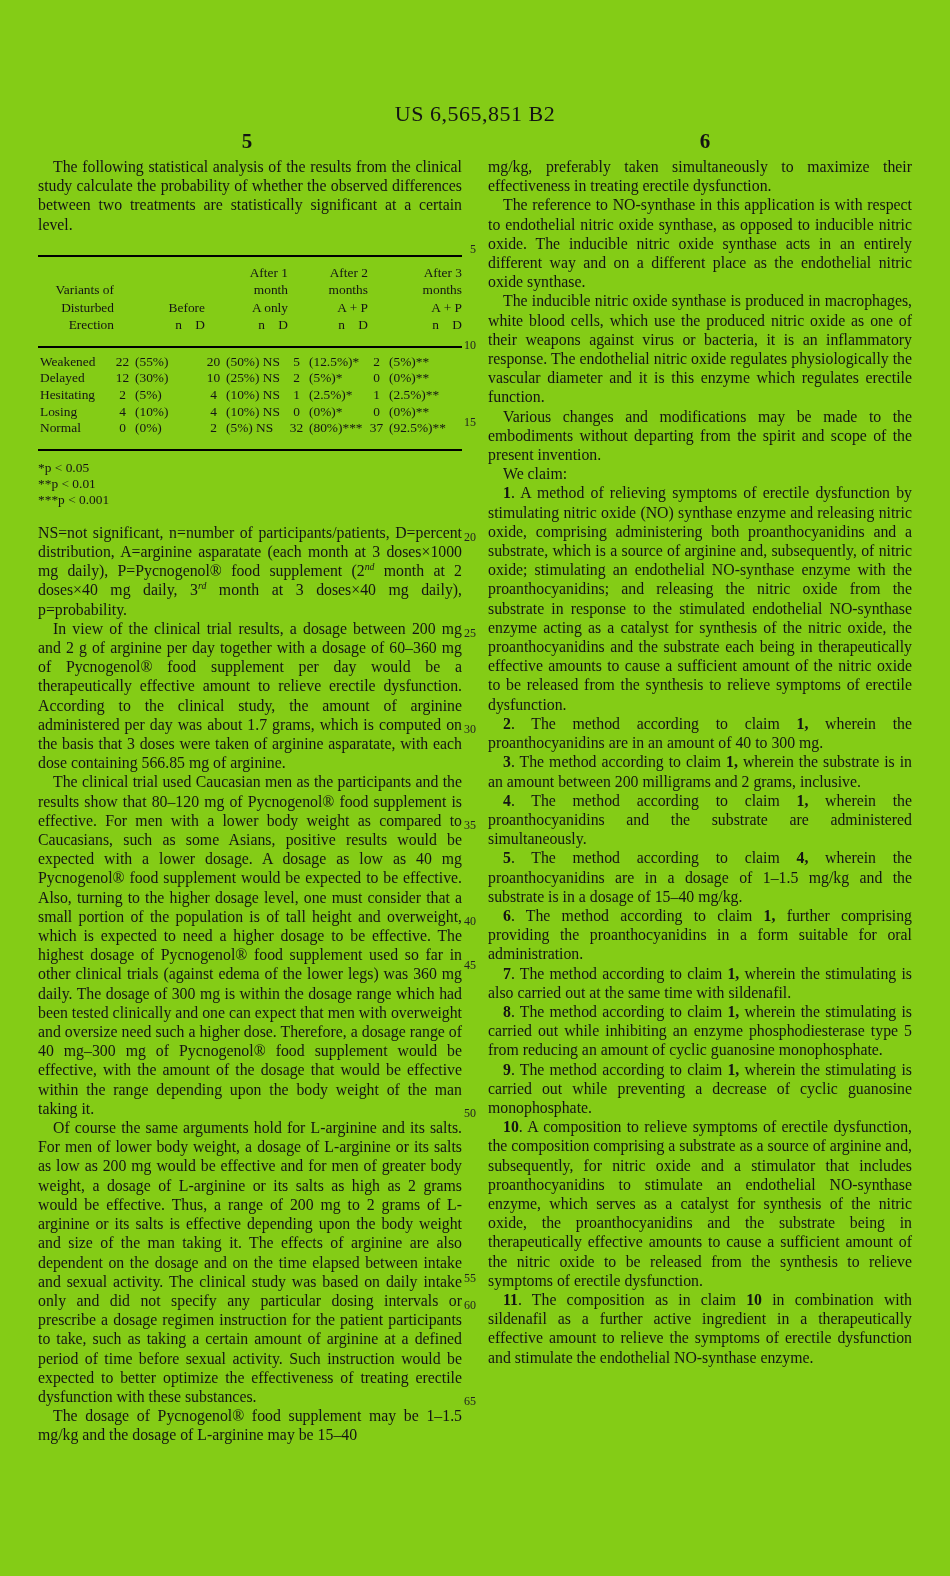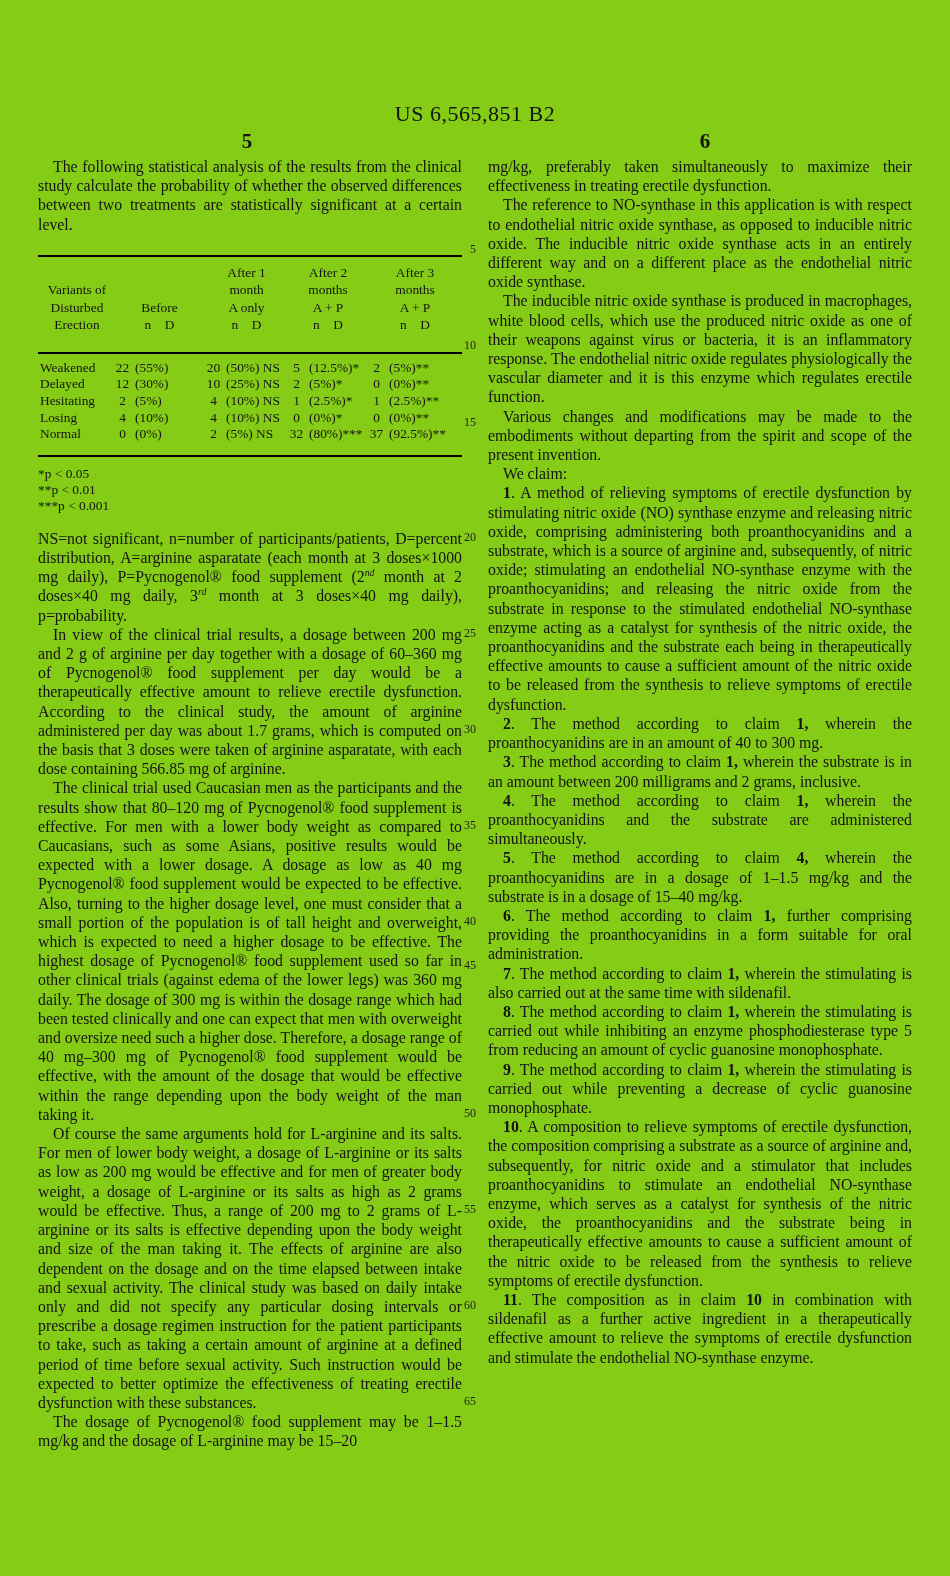--- a/index.html
+++ b/index.html
@@ -22,22 +22,22 @@
   .col-right { left:488px; }
   p.body-par { text-indent:15px; }
   p.no-indent { text-indent:0; }
 
   sup { font-size:0.62em; font-style:italic; vertical-align:super; line-height:0; }
 
   .tablewrap { margin:21px 0 9px 0; }
   table { width:100%; border-collapse:collapse; table-layout:fixed;
           border-top:2.5px solid #000; border-bottom:2.5px solid #000;
           font-size:13.4px; }
-  thead th { font-weight:normal; text-align:center; vertical-align:bottom;
-             white-space:pre-line; line-height:17.5px; padding:7px 0 18px 0;
+  thead th { font-weight:normal; text-align:right; vertical-align:bottom;
+             white-space:pre-line; line-height:17.5px; padding:7px 0 12px 0;
              border-bottom:2.5px solid #000; }
   tbody td { line-height:16.6px; padding:0; vertical-align:top; }
   tbody tr:first-child td { padding-top:6px; }
   tbody tr:last-child td { padding-bottom:12px; }
   td.c1, th.c1 { padding-left:2px; }
   .tn { display:inline-block; min-width:17px; text-align:center; }
   .trest { padding-left:4px; }
 
   .footnotes { font-size:13.4px; line-height:16px; text-align:left; }
   .abbrev { margin-top:15px; }
@@ -57,21 +57,21 @@
   <div class="gutter-num" style="top:243px">5</div>
   <div class="gutter-num" style="top:339px">10</div>
   <div class="gutter-num" style="top:416px">15</div>
   <div class="gutter-num" style="top:531px">20</div>
   <div class="gutter-num" style="top:627px">25</div>
   <div class="gutter-num" style="top:723px">30</div>
   <div class="gutter-num" style="top:819px">35</div>
   <div class="gutter-num" style="top:915px">40</div>
   <div class="gutter-num" style="top:959px">45</div>
   <div class="gutter-num" style="top:1107px">50</div>
-  <div class="gutter-num" style="top:1203px">55</div>
+  <div class="gutter-num" style="top:1272px">55</div>
   <div class="gutter-num" style="top:1299px">60</div>
   <div class="gutter-num" style="top:1395px">65</div>
 
   <div class="col col-left">
     <p class="body-par">The following statistical analysis of the results from the clinical study calculate the probability of whether the observed differences between two treatments are statistically significant at a certain level.</p>
 
     <div class="tablewrap">
       <table>
         <colgroup>
             <col style="width:76px">
@@ -144,21 +144,21 @@
     <div class="footnotes">
       <div>*p &lt; 0.05</div>
       <div>**p &lt; 0.01</div>
       <div>***p &lt; 0.001</div>
     </div>
 
     <p class="no-indent abbrev">NS=not significant, n=number of participants/patients, D=percent distribution, A=arginine asparatate (each month at 3 doses×1000 mg daily), P=Pycnogenol® food supplement (2<sup>nd</sup> month at 2 doses×40 mg daily, 3<sup>rd</sup> month at 3 doses×40 mg daily), p=probability.</p>
     <p class="body-par">In view of the clinical trial results, a dosage between 200 mg and 2 g of arginine per day together with a dosage of 60–360 mg of Pycnogenol® food supplement per day would be a therapeutically effective amount to relieve erectile dysfunction. According to the clinical study, the amount of arginine administered per day was about 1.7 grams, which is computed on the basis that 3 doses were taken of arginine asparatate, with each dose containing 566.85 mg of arginine.</p>
     <p class="body-par">The clinical trial used Caucasian men as the participants and the results show that 80–120 mg of Pycnogenol® food supplement is effective. For men with a lower body weight as compared to Caucasians, such as some Asians, positive results would be expected with a lower dosage. A dosage as low as 40 mg Pycnogenol® food supplement would be expected to be effective. Also, turning to the higher dosage level, one must consider that a small portion of the population is of tall height and overweight, which is expected to need a higher dosage to be effective. The highest dosage of Pycnogenol® food supplement used so far in other clinical trials (against edema of the lower legs) was 360 mg daily. The dosage of 300 mg is within the dosage range which had been tested clinically and one can expect that men with overweight and oversize need such a higher dose. Therefore, a dosage range of 40 mg–300 mg of Pycnogenol® food supplement would be effective, with the amount of the dosage that would be effective within the range depending upon the body weight of the man taking it.</p>
     <p class="body-par">Of course the same arguments hold for L-arginine and its salts. For men of lower body weight, a dosage of L-arginine or its salts as low as 200 mg would be effective and for men of greater body weight, a dosage of L-arginine or its salts as high as 2 grams would be effective. Thus, a range of 200 mg to 2 grams of L-arginine or its salts is effective depending upon the body weight and size of the man taking it. The effects of arginine are also dependent on the dosage and on the time elapsed between intake and sexual activity. The clinical study was based on daily intake only and did not specify any particular dosing intervals or prescribe a dosage regimen instruction for the patient participants to take, such as taking a certain amount of arginine at a defined period of time before sexual activity. Such instruction would be expected to better optimize the effectiveness of treating erectile dysfunction with these substances.</p>
-    <p class="body-par">The dosage of Pycnogenol® food supplement may be 1–1.5 mg/kg and the dosage of L-arginine may be 15–20</p>
+    <p class="body-par">The dosage of Pycnogenol® food supplement may be 1–1.5 mg/kg and the dosage of L-arginine may be 15–40</p>
   </div>
 
   <div class="col col-right">
     <p class="no-indent">mg/kg, preferably taken simultaneously to maximize their effectiveness in treating erectile dysfunction.</p>
     <p class="body-par">The reference to NO-synthase in this application is with respect to endothelial nitric oxide synthase, as opposed to inducible nitric oxide. The inducible nitric oxide synthase acts in an entirely different way and on a different place as the endothelial nitric oxide synthase.</p>
     <p class="body-par">The inducible nitric oxide synthase is produced in macrophages, white blood cells, which use the produced nitric oxide as one of their weapons against virus or bacteria, it is an inflammatory response. The endothelial nitric oxide regulates physiologically the vascular diameter and it is this enzyme which regulates erectile function.</p>
     <p class="body-par">Various changes and modifications may be made to the embodiments without departing from the spirit and scope of the present invention.</p>
     <p class="body-par">We claim:</p>
 
     <div class="claims">

